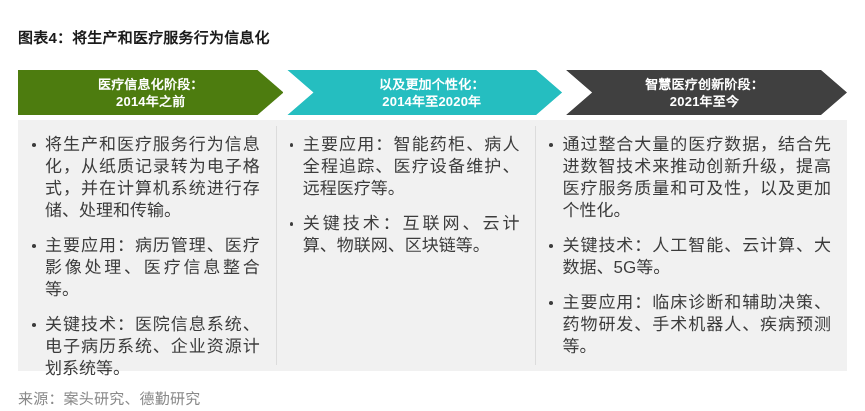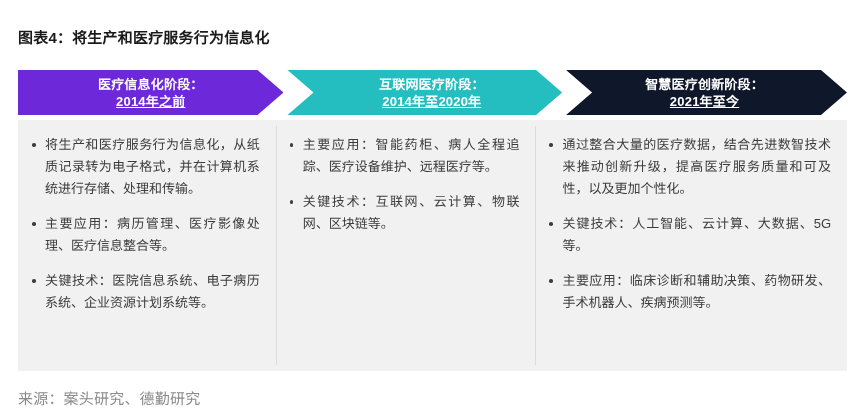--- a/index.html
+++ b/index.html
@@ -42,49 +42,49 @@
     position: relative;
     height: 45px;
     display: flex;
     align-items: center;
     justify-content: center;
     text-align: center;
     box-sizing: border-box;
   }
   .stage-head-1 {
     width: 272px;
-    background: #6d28d9;
+    background: #4d7c0f;
     -webkit-clip-path: polygon(0 0, calc(100% - 26px) 0, 100% 50%, calc(100% - 26px) 100%, 0 100%);
     clip-path: polygon(0 0, calc(100% - 26px) 0, 100% 50%, calc(100% - 26px) 100%, 0 100%);
   }
   .stage-head-2 {
     width: 281px;
     margin-left: 4px;
     background: #25BEC0;
     -webkit-clip-path: polygon(0 0, calc(100% - 26px) 0, 100% 50%, calc(100% - 26px) 100%, 0 100%, 26px 50%);
     clip-path: polygon(0 0, calc(100% - 26px) 0, 100% 50%, calc(100% - 26px) 100%, 0 100%, 26px 50%);
     padding-left: 14px;
   }
   .stage-head-3 {
     width: 287px;
     margin-left: 4px;
-    background: #0f172a;
+    background: #404040;
     -webkit-clip-path: polygon(0 0, calc(100% - 26px) 0, 100% 50%, calc(100% - 26px) 100%, 0 100%, 26px 50%);
     clip-path: polygon(0 0, calc(100% - 26px) 0, 100% 50%, calc(100% - 26px) 100%, 0 100%, 26px 50%);
     padding-left: 14px;
     padding-right: 18px;
   }
   .stage-head-text {
     color: #ffffff;
     font-size: 13px;
     font-weight: bold;
     line-height: 17px;
     letter-spacing: 0.2px;
   }
-  .stage-head-text .line2 { display: block; text-decoration: underline; }
+  .stage-head-text .line2 { display: block; }
 
   
   .stage-body-row {
     position: absolute;
     left: 18px;
     top: 120px;
     width: 829px;
     height: 251px;
     display: flex;
     background: #F1F1F1;
@@ -110,21 +110,21 @@
   }
   .bullet-list {
     list-style: none;
     margin: 0;
     padding: 0;
   }
   .bullet-item {
     position: relative;
     padding-left: 15px;
     margin-bottom: 13px;
-    font-size: 13px;
+    font-size: 17px;
     line-height: 22px;
     color: #3c3c3c;
     text-align: justify;
     text-justify: inter-ideograph;
   }
   .bullet-item:last-child { margin-bottom: 0; }
   .bullet-dot {
     position: absolute;
     left: 2px;
     top: 9px;
@@ -154,21 +154,21 @@
 
   <div class="stage-head stage-head-1">
     <div class="stage-head-text">
       <span>医疗信息化阶段：</span>
       <span class="line2">2014年之前</span>
     </div>
   </div>
 
   <div class="stage-head stage-head-2">
     <div class="stage-head-text">
-      <span>互联网医疗阶段：</span>
+      <span>以及更加个性化：</span>
       <span class="line2">2014年至2020年</span>
     </div>
   </div>
 
   <div class="stage-head stage-head-3">
     <div class="stage-head-text">
       <span>智慧医疗创新阶段：</span>
       <span class="line2">2021年至今</span>
     </div>
   </div>

